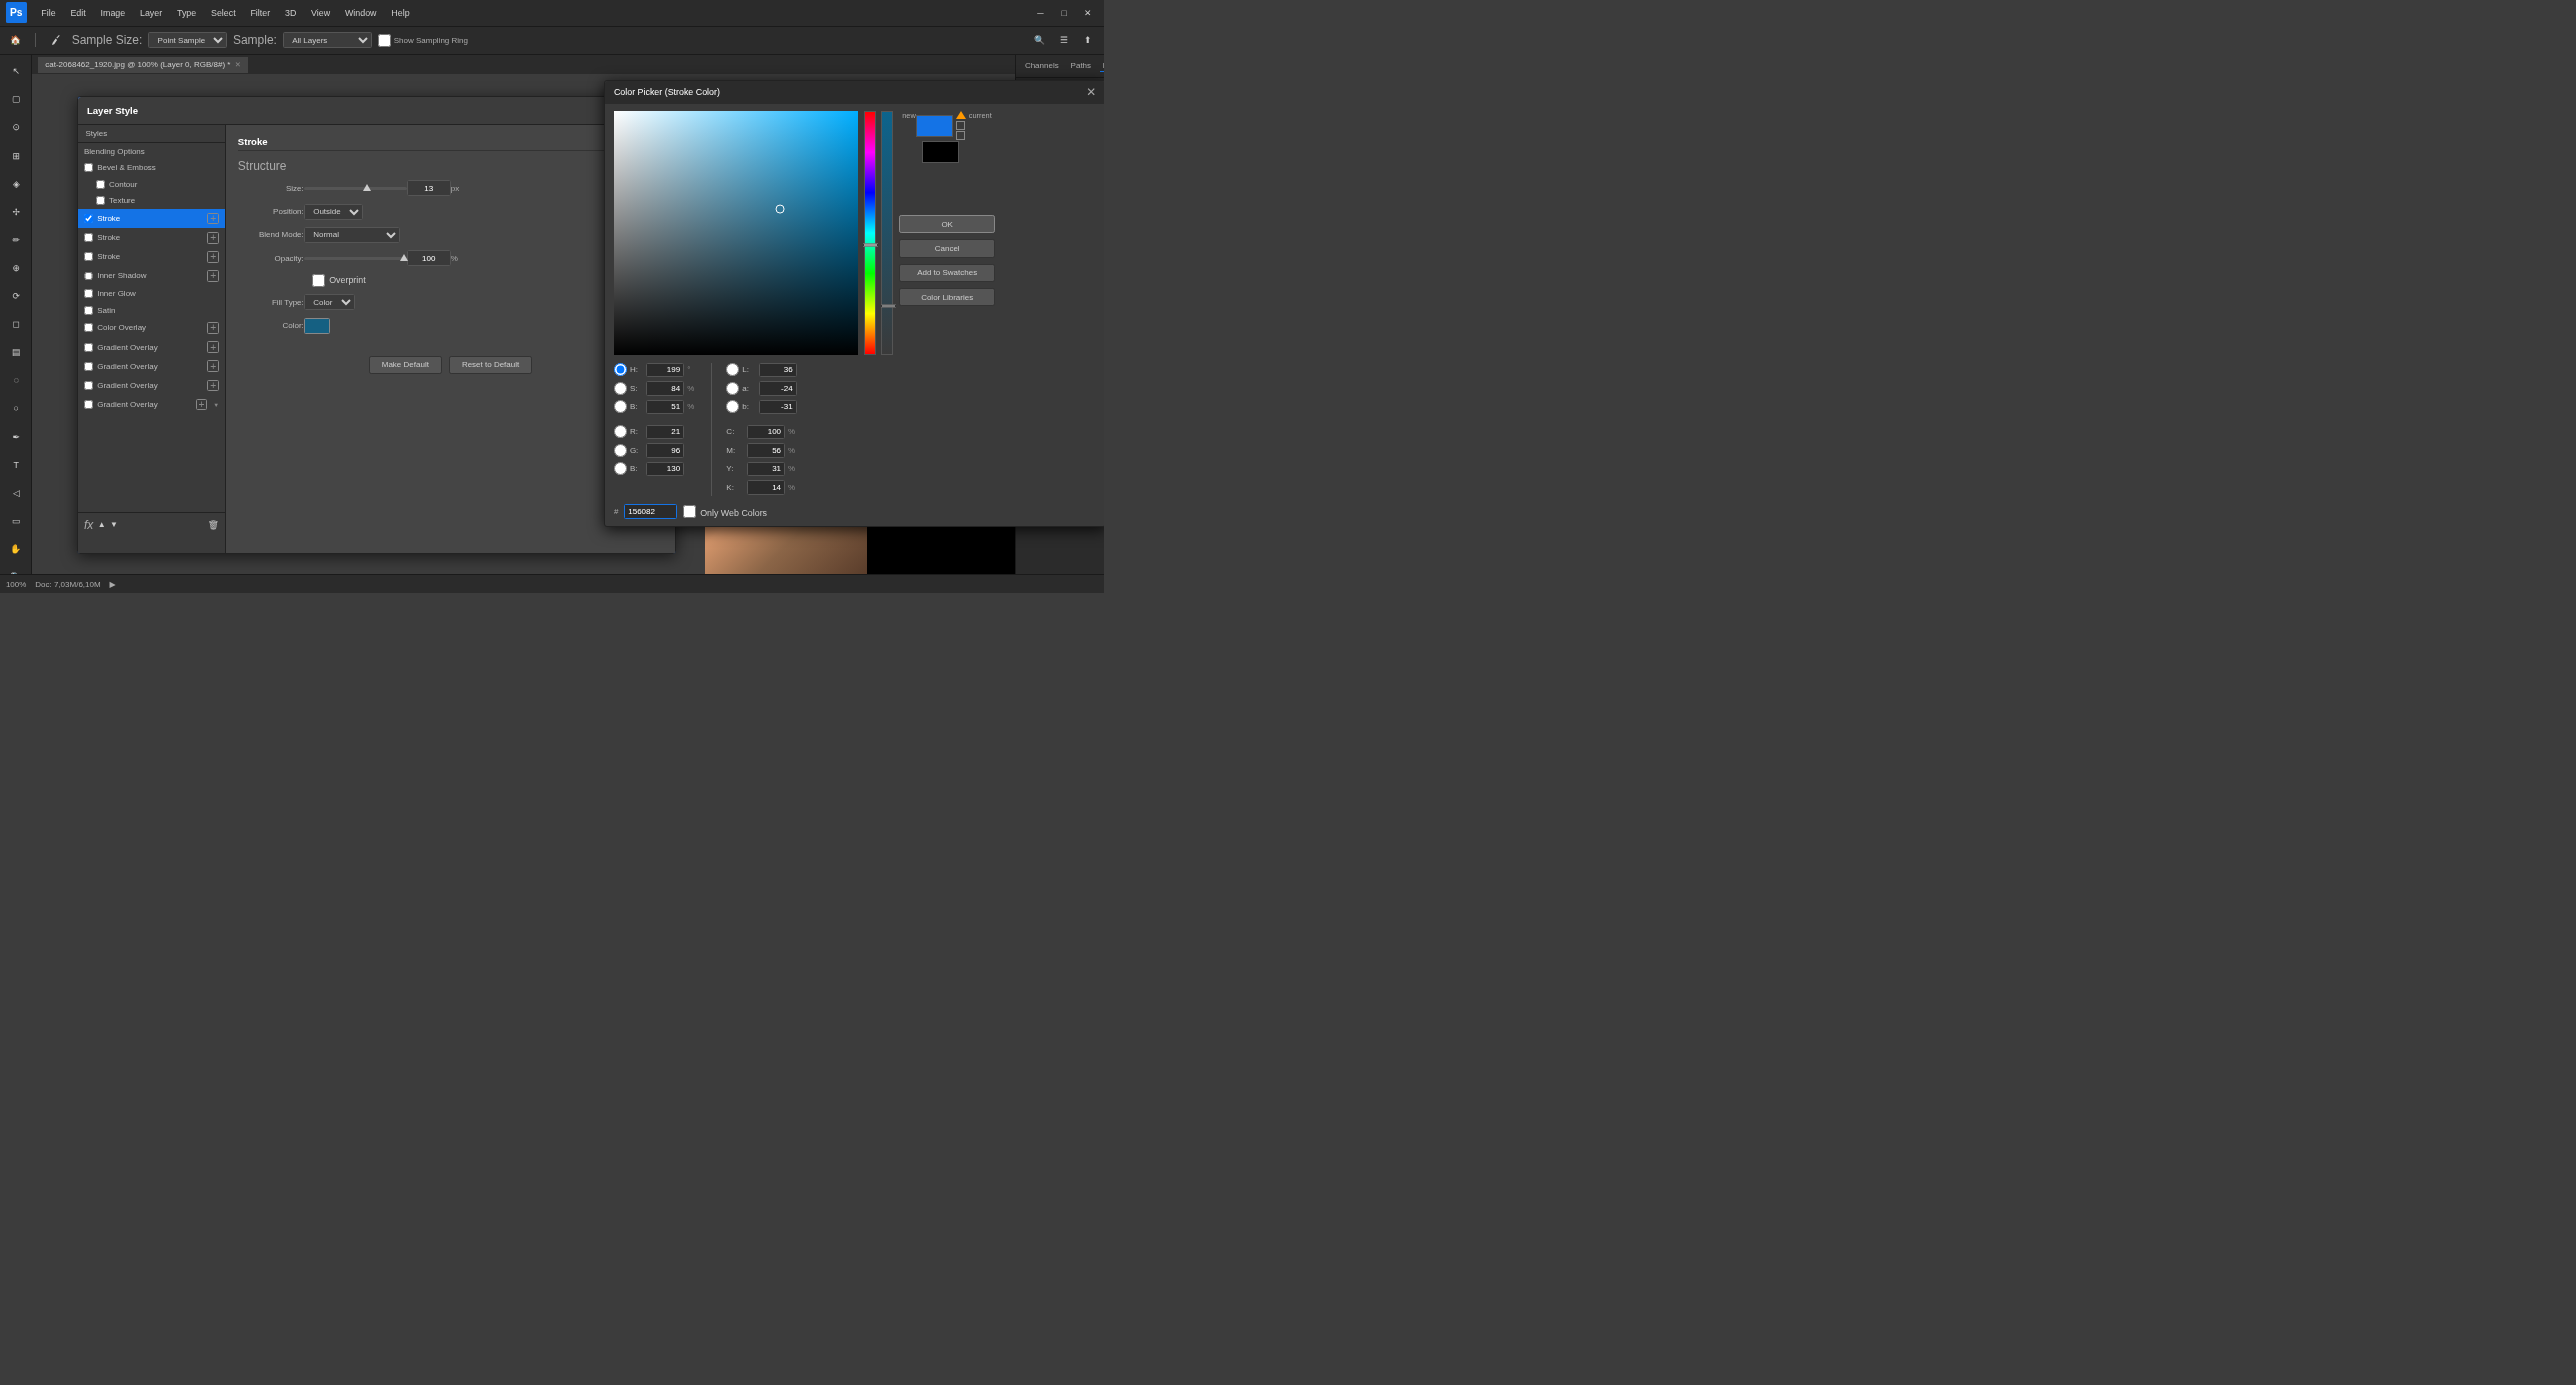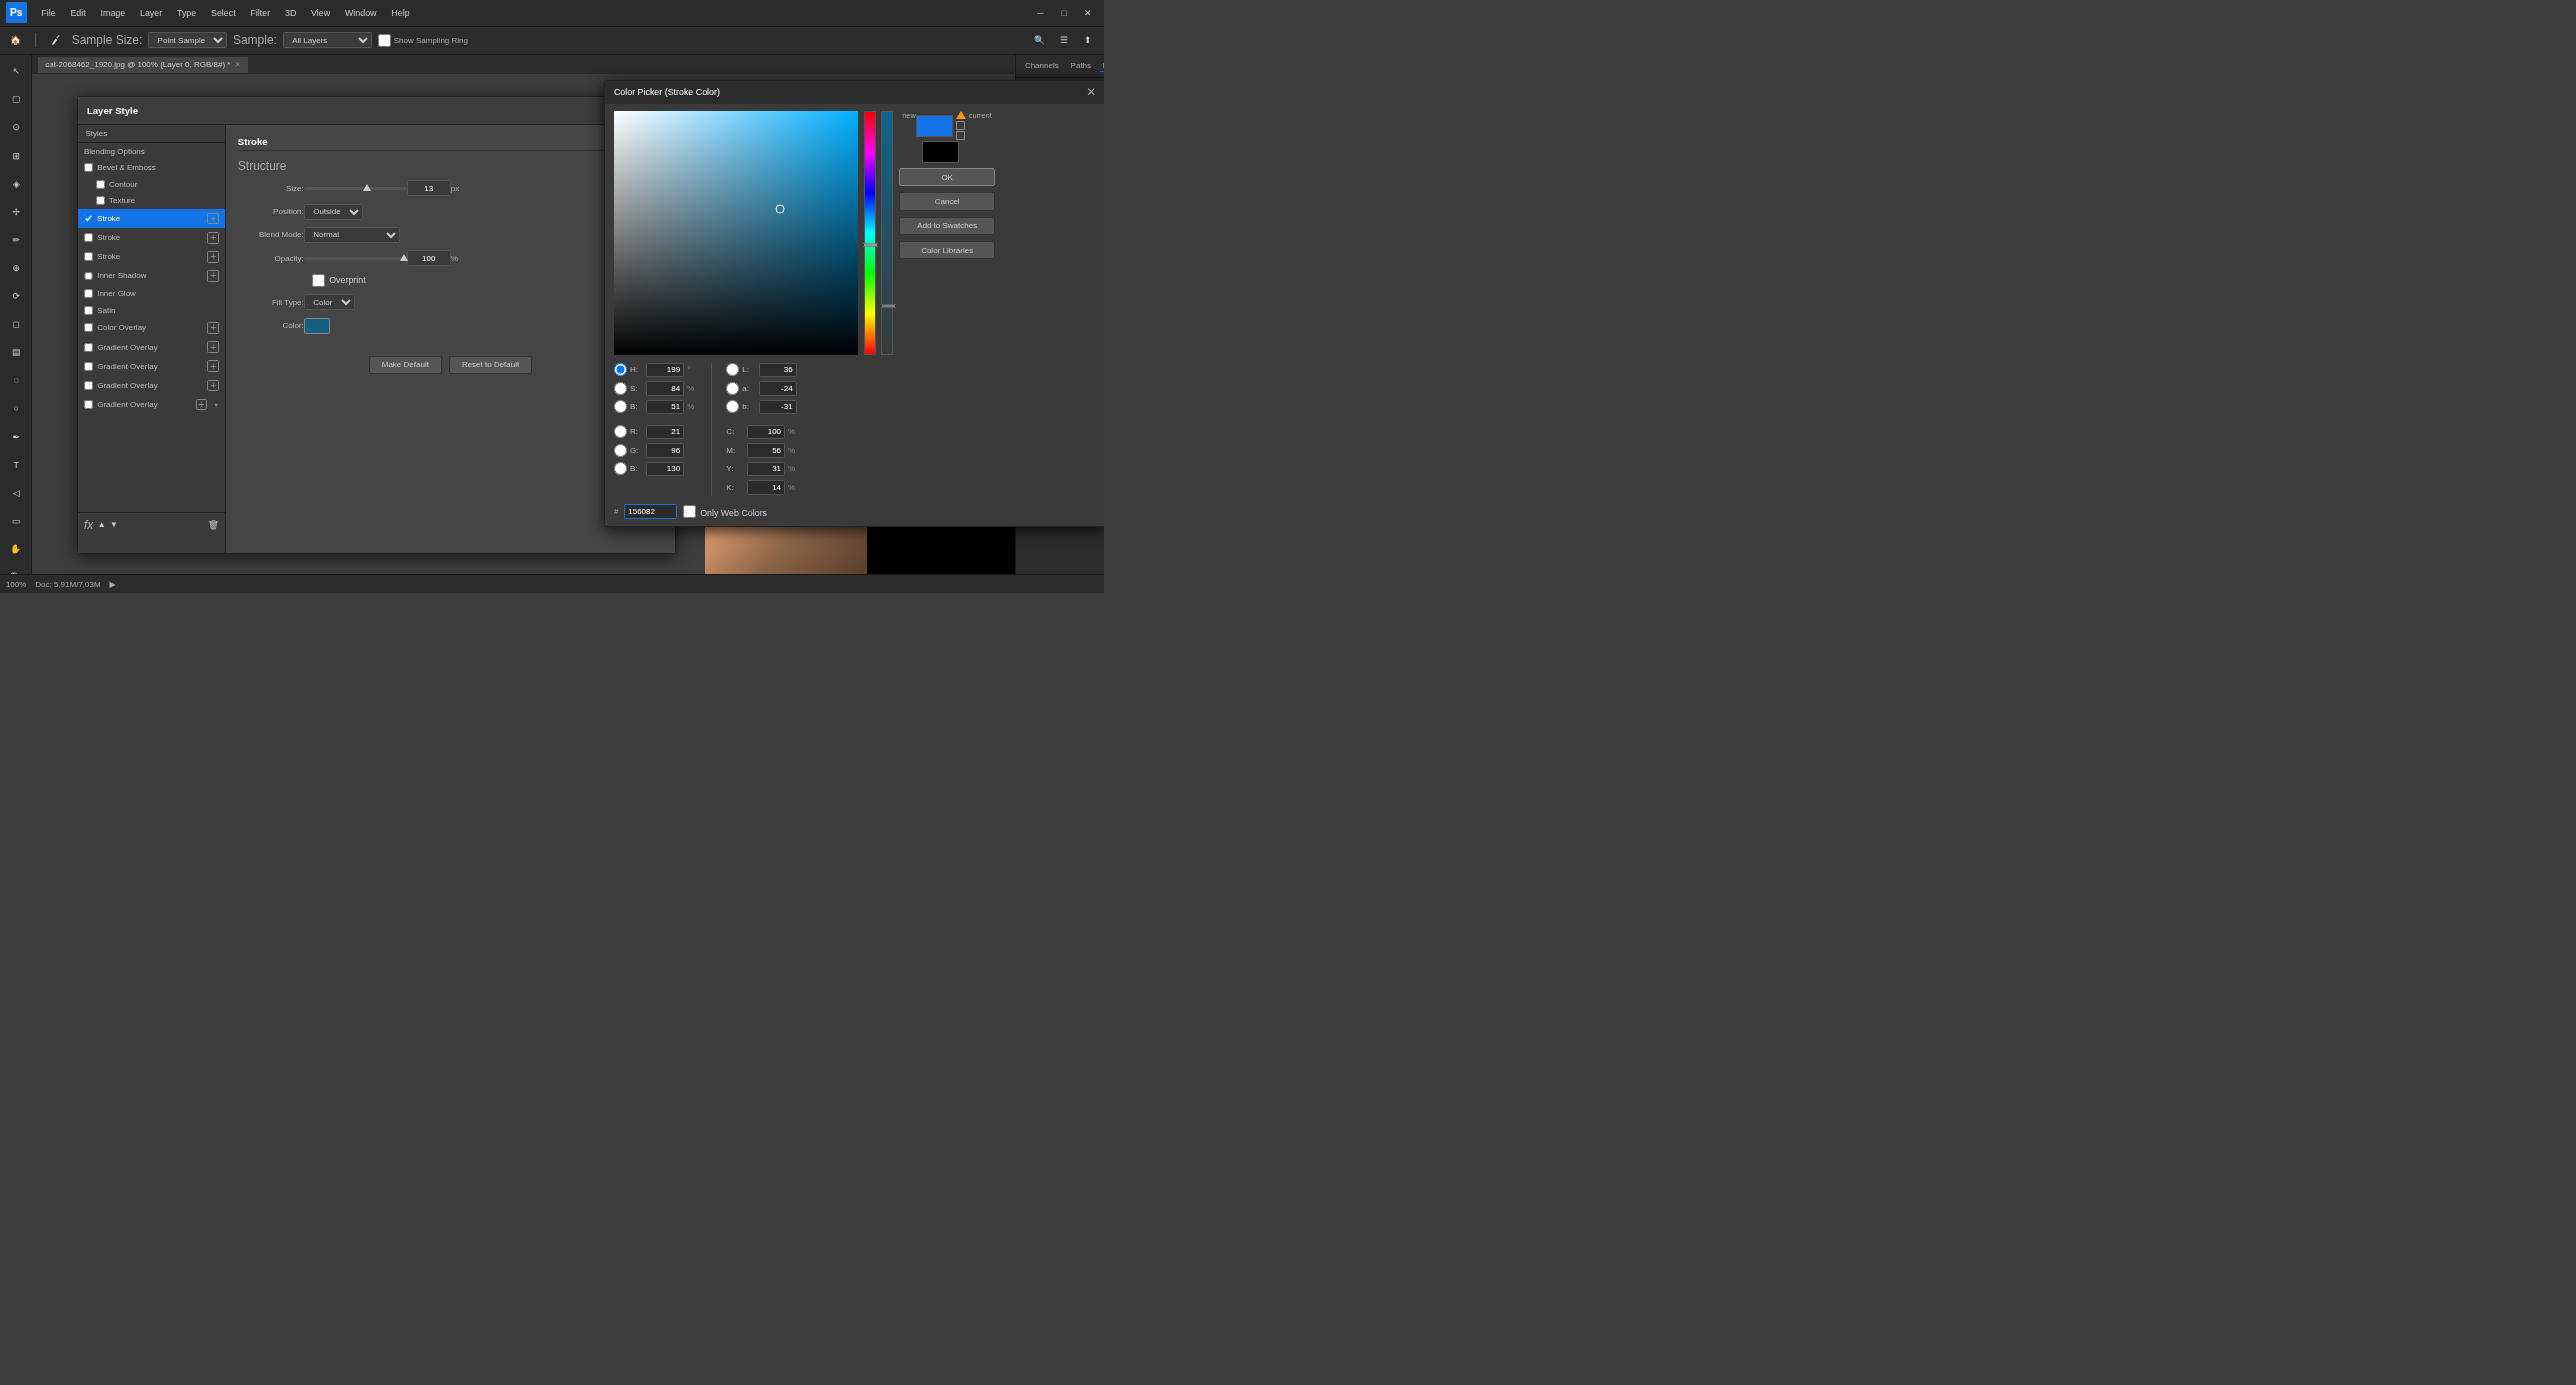--- a/index.html
+++ b/index.html
@@ -433,20 +433,21 @@
       padding: 3.7px 11.8px;
       font-size: 8px;
       cursor: pointer;
       border-radius: 2.2px;
       width: 100%;
       margin-bottom: 3px;
     }
     .cp-btn.primary {
       background: #555;
       border: 0.7px solid #888;
+      margin-top: 47px;
     }
     .cp-buttons {
       display: flex;
       flex-direction: column;
       gap: 3px;
       width: 96px;
     }
     .cp-values-section {
       display: flex;
       flex-direction: column;
@@ -1021,16 +1022,16 @@
     <input type="text" class="cp-hex-input" value="156082" style="">
     <label class="cp-only-web-row">
       <input type="checkbox" style="">
       <span>Only Web Colors</span>
     </label>
   </div>
 </div>
 
 <div class="status-bar">
   <span class="status-text">100%</span>
-  <span class="status-text">Doc: 5,91M/7,03M</span>
+  <span class="status-text">Doc: 7,03M/6,10M</span>
   <span class="status-text">▶</span>
 </div>
 
 
 </body></html>

